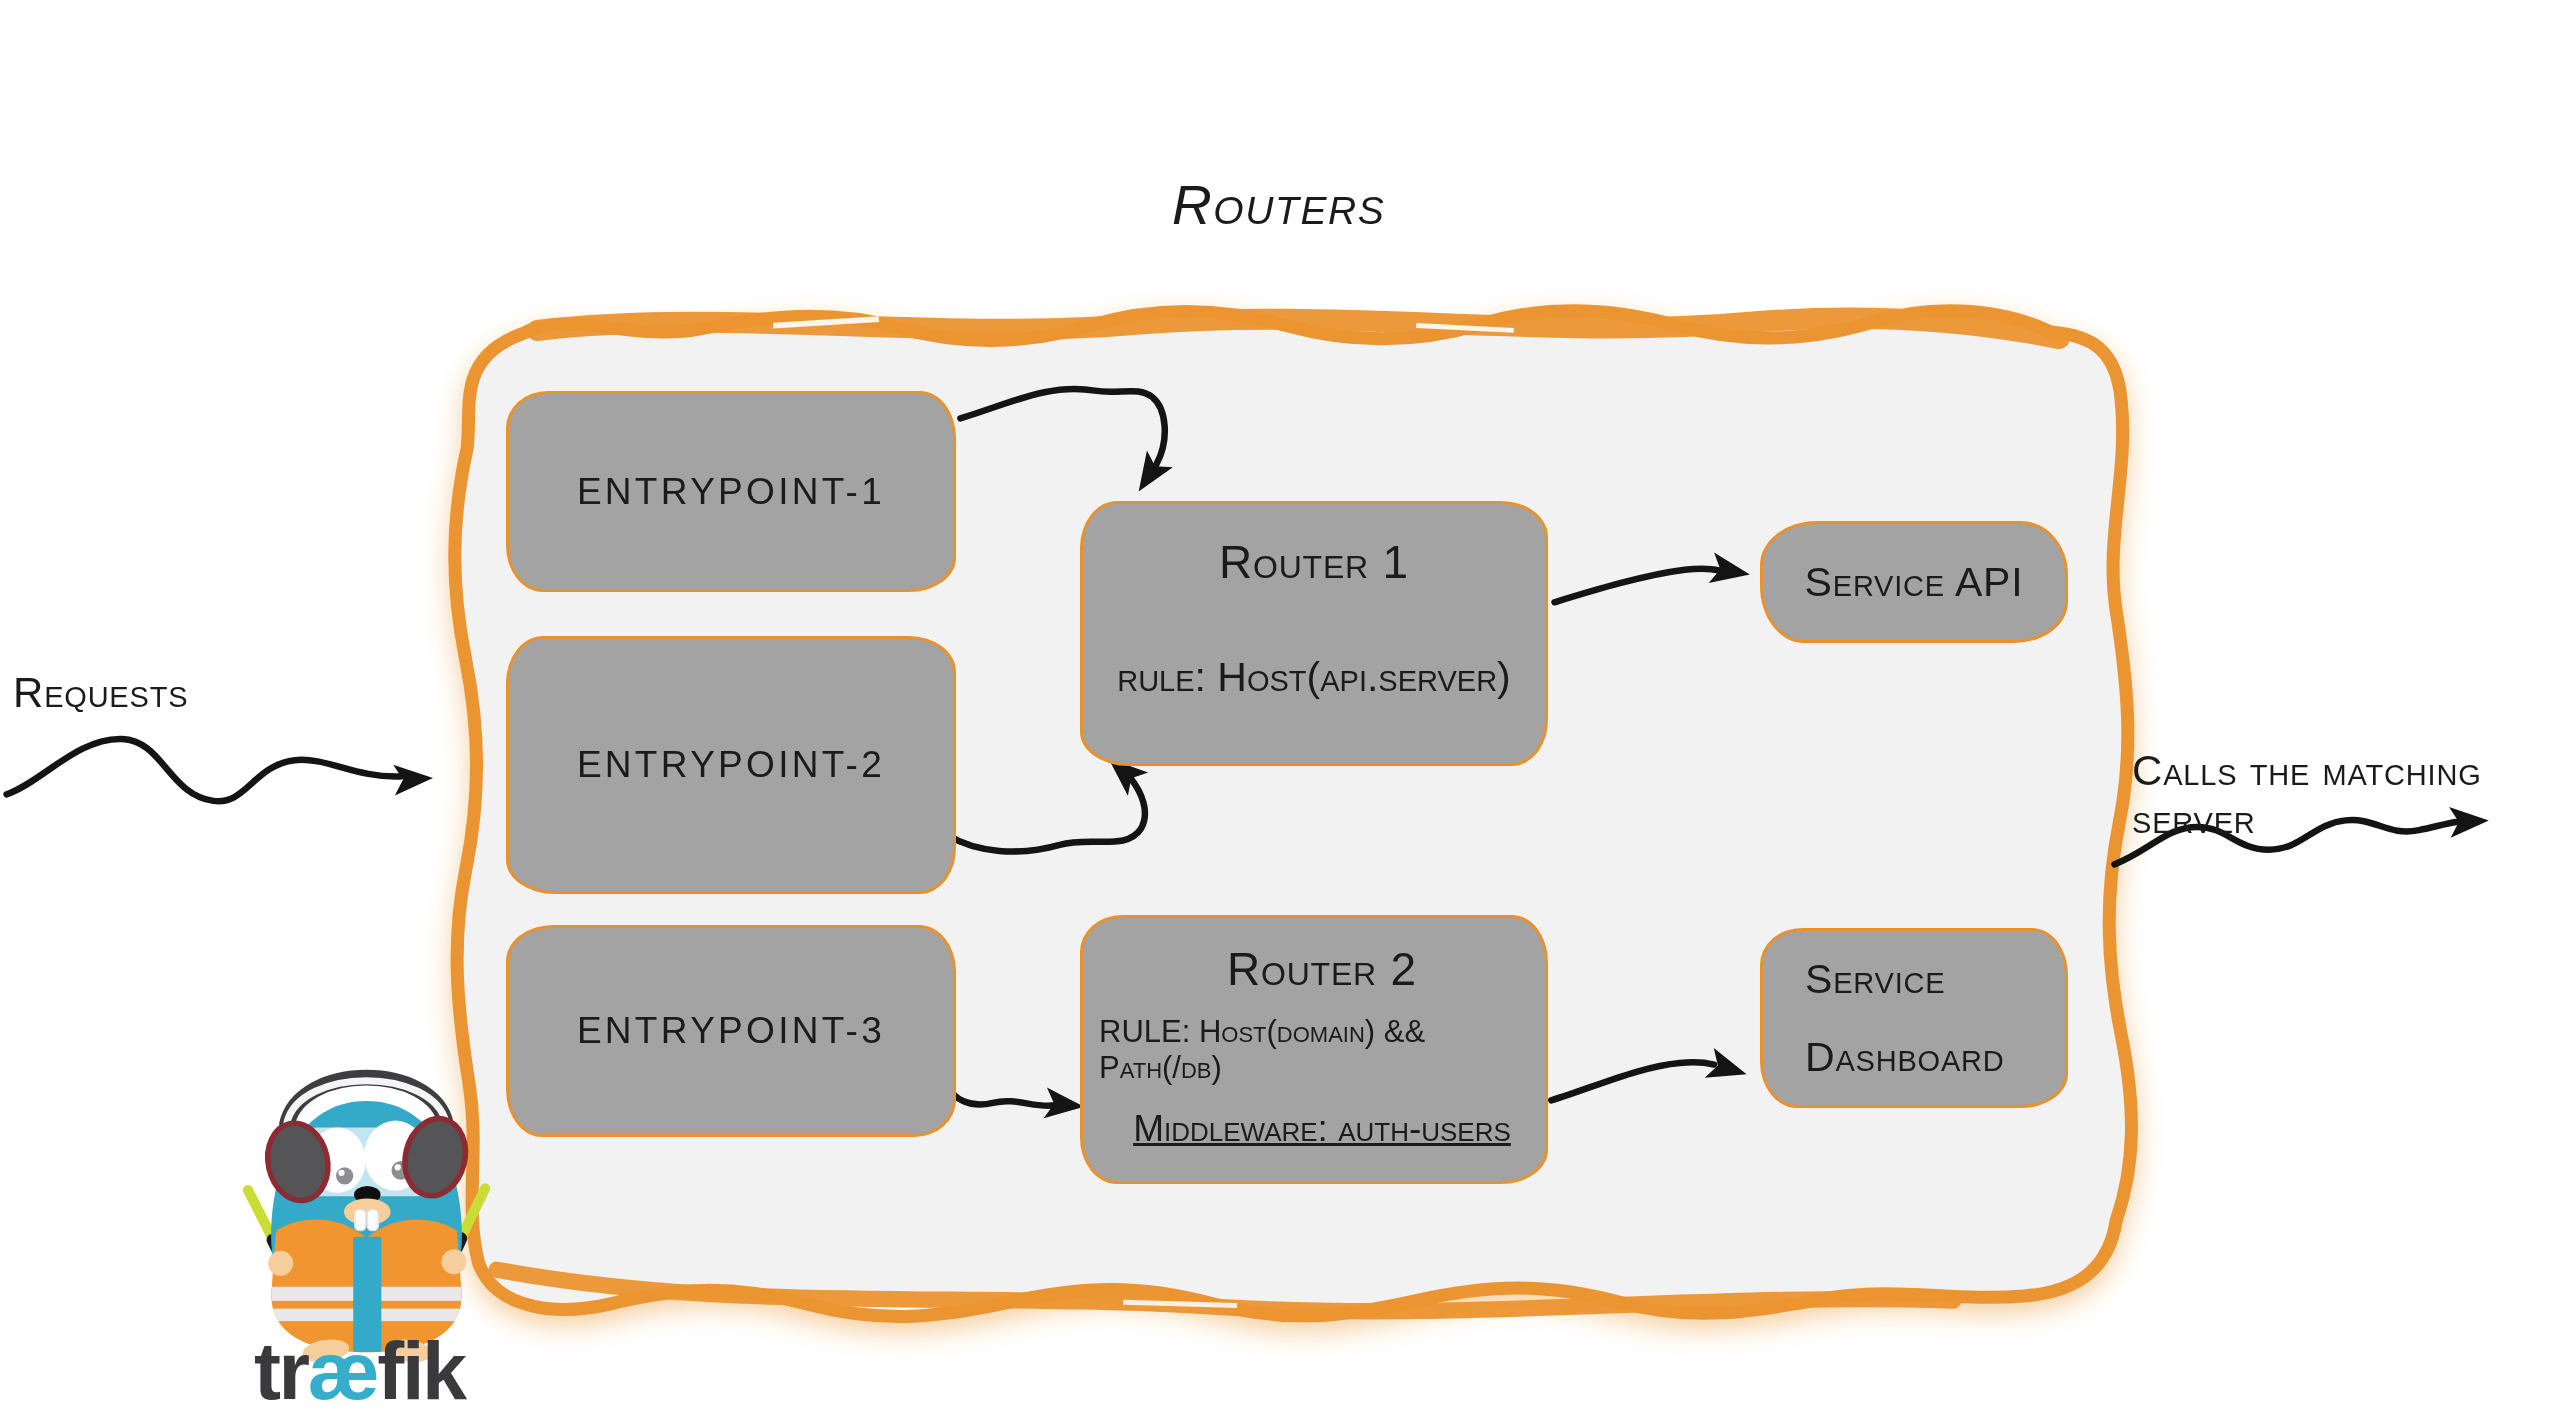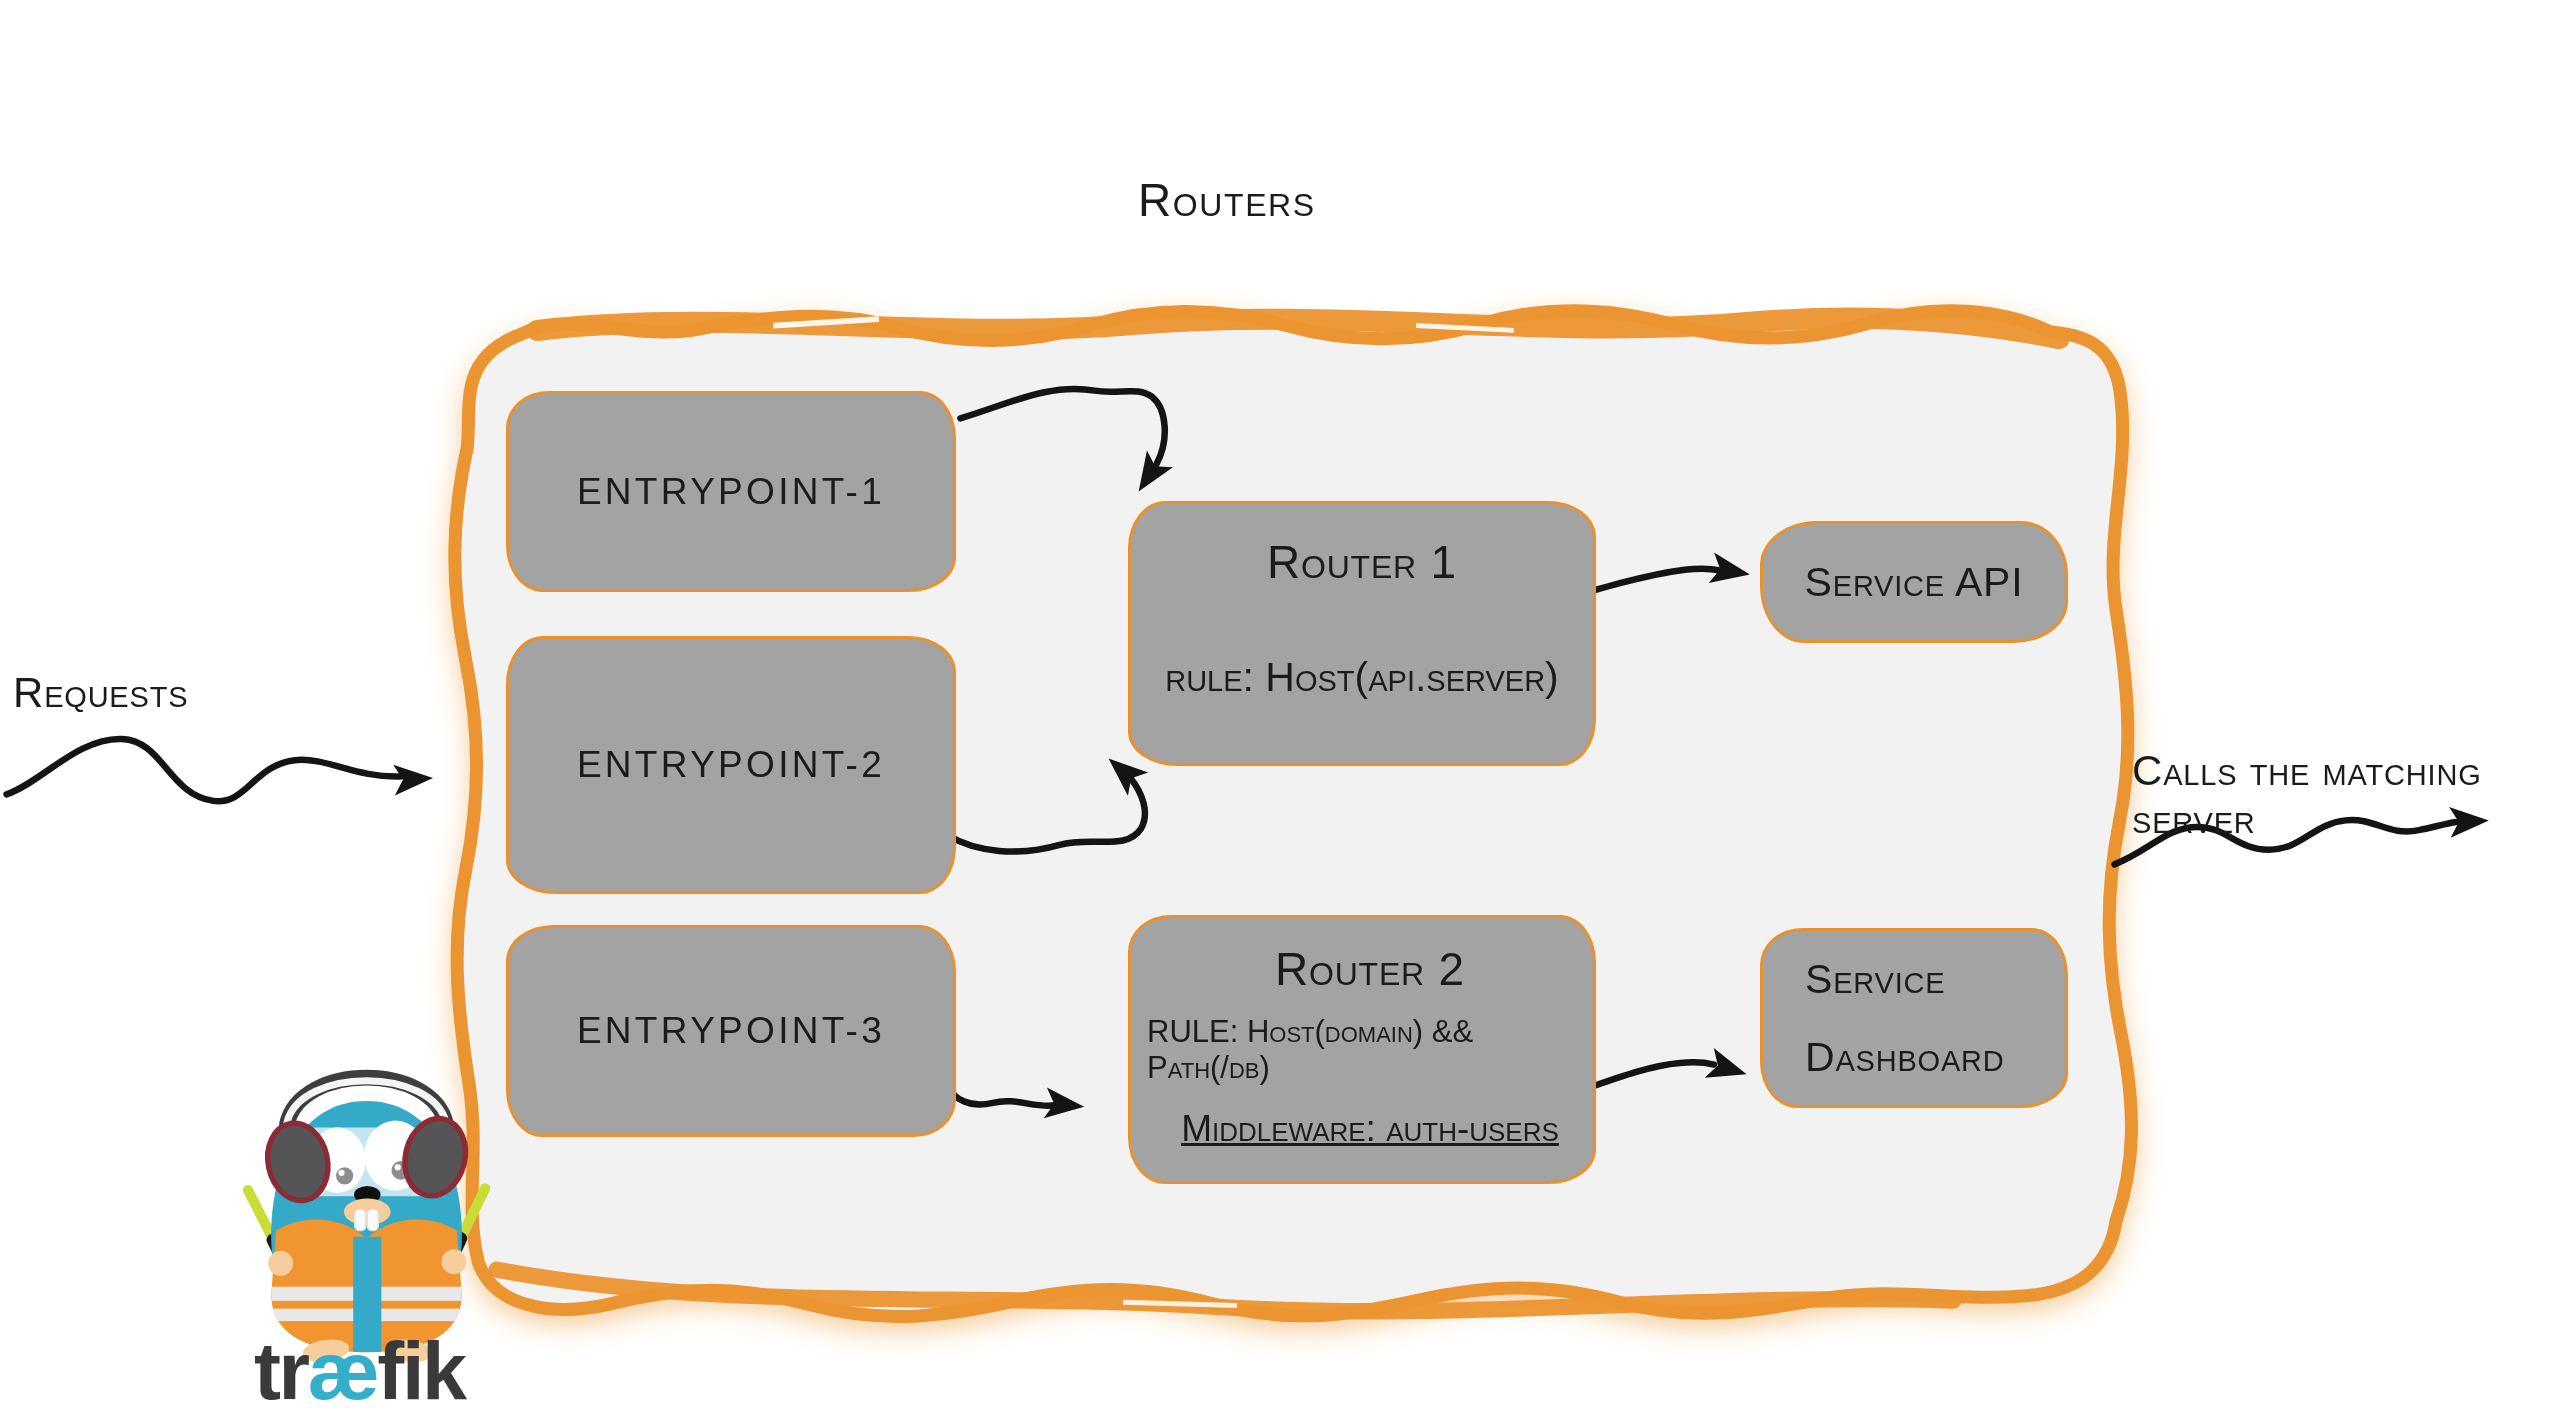--- a/index.html
+++ b/index.html
@@ -2,35 +2,35 @@
 <html style="font-size:13px"><head>
 <meta charset="utf-8">
 <style>
   html,body{margin:0;padding:0;background:#ffffff;}
   .canvas{position:relative;width:2576px;height:1408px;overflow:hidden;
           font-family:"Liberation Sans","DejaVu Sans",sans-serif;color:#1b1b1b;background:#fff;}
   .layer{position:absolute;left:0;top:0;width:2576px;height:1408px;}
   .sc{font-variant:small-caps;}
   .caps{text-transform:uppercase;}
 
-  .title{position:absolute;left:1138px;top:173px;font-size:46px;letter-spacing:1.6px;}
+  .title{position:absolute;left:1172px;top:173px;font-size:55px;letter-spacing:1.6px;font-style:italic;}
   .ext-label{position:absolute;font-size:42px;letter-spacing:0.8px;}
   .requests{left:13px;top:669px;}
   .calls{left:2132px;top:747px;width:444px;}
 
   .box{position:absolute;background:#a3a3a3;border:3.3px solid #e8922f;box-sizing:border-box;
        display:flex;flex-direction:column;align-items:center;justify-content:center;}
   .wobble-a{border-radius:42px 36px 47px 37px / 37px 47px 34px 46px;}
   .wobble-b{border-radius:37px 47px 36px 49px / 47px 36px 46px 34px;}
   .wobble-c{border-radius:47px 37px 42px 36px / 36px 46px 37px 47px;}
 
   .ep{left:506px;width:450px;}
   .ep-label{font-size:37px;letter-spacing:3.3px;}
 
-  .router{left:1128px;width:468px;align-items:center;justify-content:flex-start;}
+  .router{left:1080px;width:468px;align-items:center;justify-content:flex-start;}
   .router-title{font-size:46px;letter-spacing:0.8px;}
   .r1-title{margin-top:31px;}
   .r1-rule{font-size:41px;margin-top:65px;}
   .r2-title{margin-top:24.4px;}
   .r2-rule{font-size:31px;margin-top:18px;}
   .r2-mw{font-size:37px;margin-top:22px;text-decoration:underline;}
 
   .service{left:1760px;width:308px;}
   .svc-line{font-size:41px;letter-spacing:0.8px;}
   .svc-two{align-items:flex-start;padding-left:42px;}

